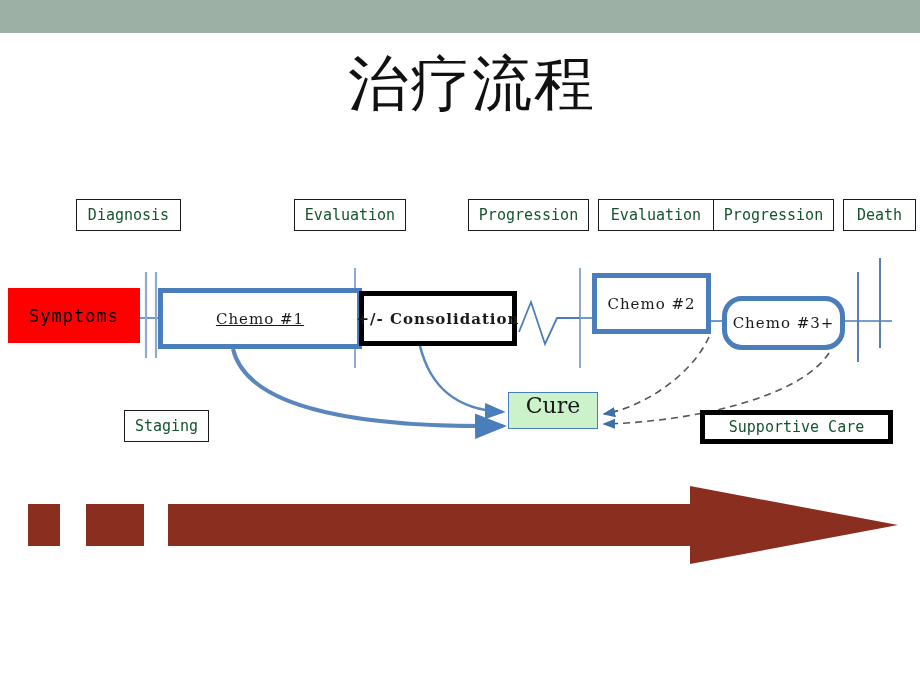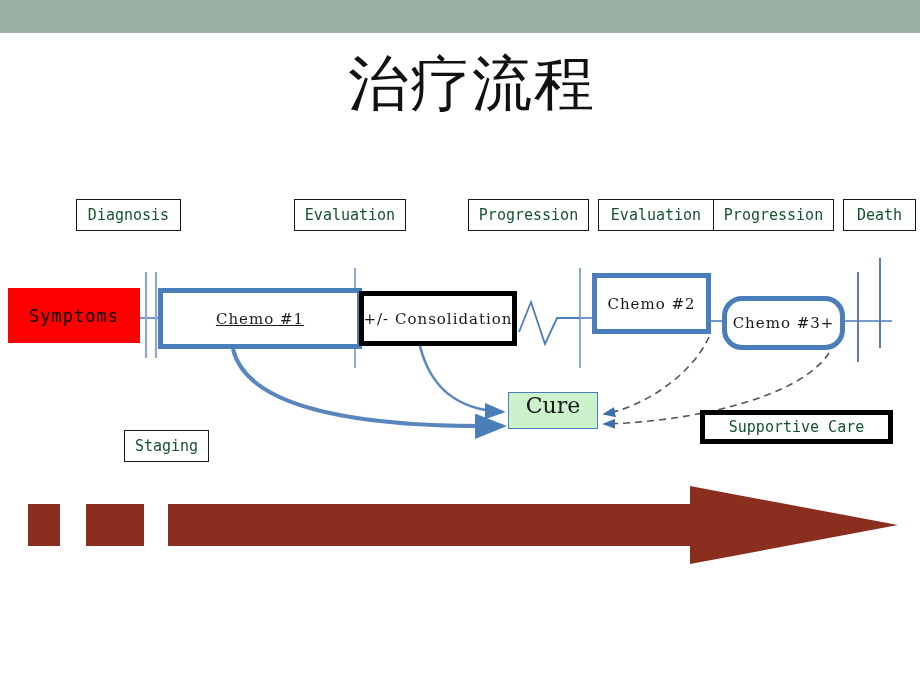--- a/index.html
+++ b/index.html
@@ -184,33 +184,33 @@
 </svg>
 
 <div id="symptoms-box" style="left: 8px; top: 288px; width: 132px; height: 55px; background: rgb(255, 0, 0); color: #000000;">
   <span>Symptoms</span>
 </div>
 
 <div class="proc blue" id="box-chemo1" style="left: 158px; top: 288px; width: 204px; height: 61px; border-color: rgb(74, 126, 187); text-decoration: underline;">
   <span>Chemo #1</span>
 </div>
 
-<div class="proc black" id="box-consolidation" style="left: 359px; top: 291px; width: 158px; height: 55px; border-color: rgb(0, 0, 0);">
+<div class="proc black" id="box-consolidation" style="left: 359px; top: 291px; width: 158px; height: 55px; border-color: rgb(0, 0, 0); font-weight: bold;">
   <span>+/- Consolidation</span>
 </div>
 
 <div class="proc blue" id="box-chemo2" style="left: 592px; top: 273px; width: 119px; height: 61px; border-color: rgb(74, 126, 187);">
   <span>Chemo #2</span>
 </div>
 
 <div class="proc blue" id="box-chemo3" style="left: 722px; top: 296px; width: 123px; height: 54px; border-color: rgb(74, 126, 187); border-radius: 20px;">
   <span>Chemo #3+</span>
 </div>
 
-<div class="lbl thin" id="lbl-staging" style="left: 124px; top: 410px; width: 85px; height: 32px; margin-top: 20px;">Staging</div>
+<div class="lbl thin" id="lbl-staging" style="left: 124px; top: 410px; width: 85px; height: 32px;">Staging</div>
 
 <div id="cure-box" style="left: 508px; top: 392px; width: 90px; height: 37px; background: rgb(204, 242, 204); border-color: rgb(74, 126, 187);">
   <span>Cure</span>
 </div>
 
 <div class="lbl thick" id="lbl-supportive" style="left: 700px; top: 410px; width: 193px; height: 34px;">Supportive Care</div>
 
 <div id="time-arrow-wrap">
   <div class="dashseg" id="dash-1" style="left: 28px; top: 24px; width: 32px; height: 42px; background: rgb(138, 47, 32);"></div>
   <div class="dashseg" id="dash-2" style="left: 86px; top: 24px; width: 58px; height: 42px; background: rgb(138, 47, 32);"></div>

